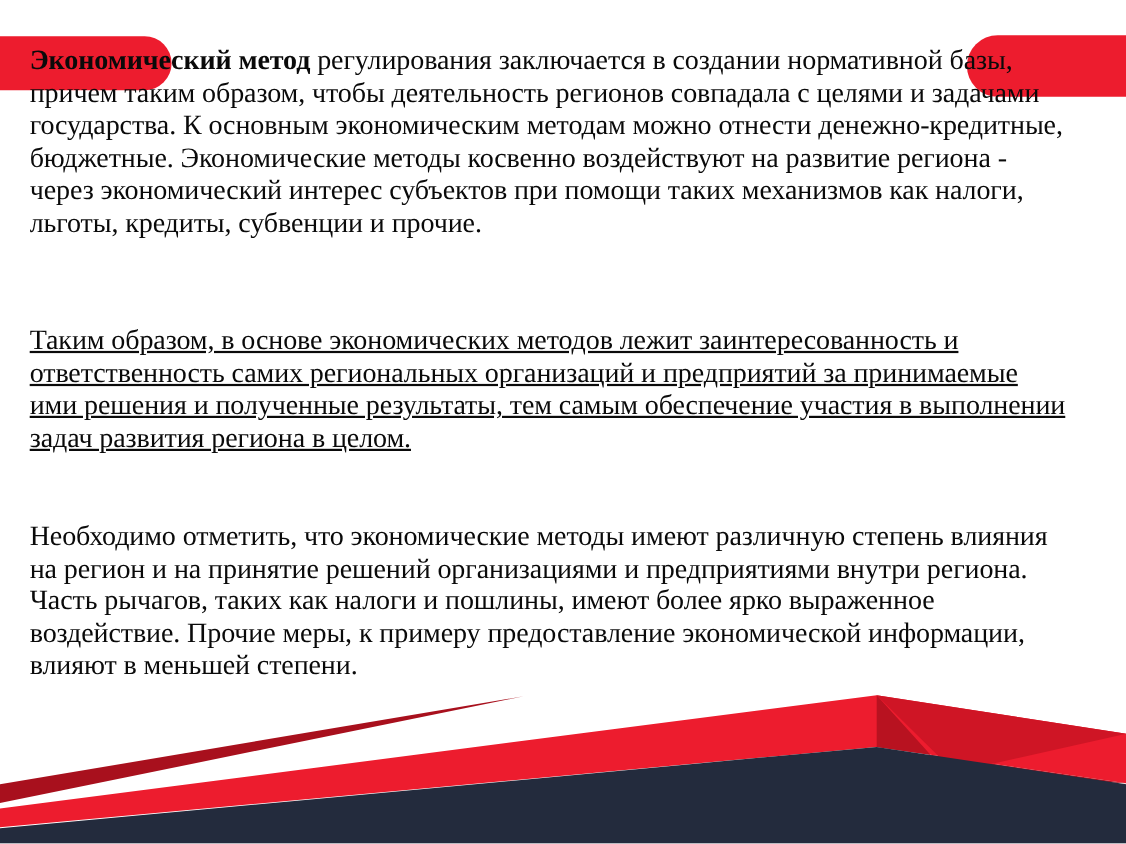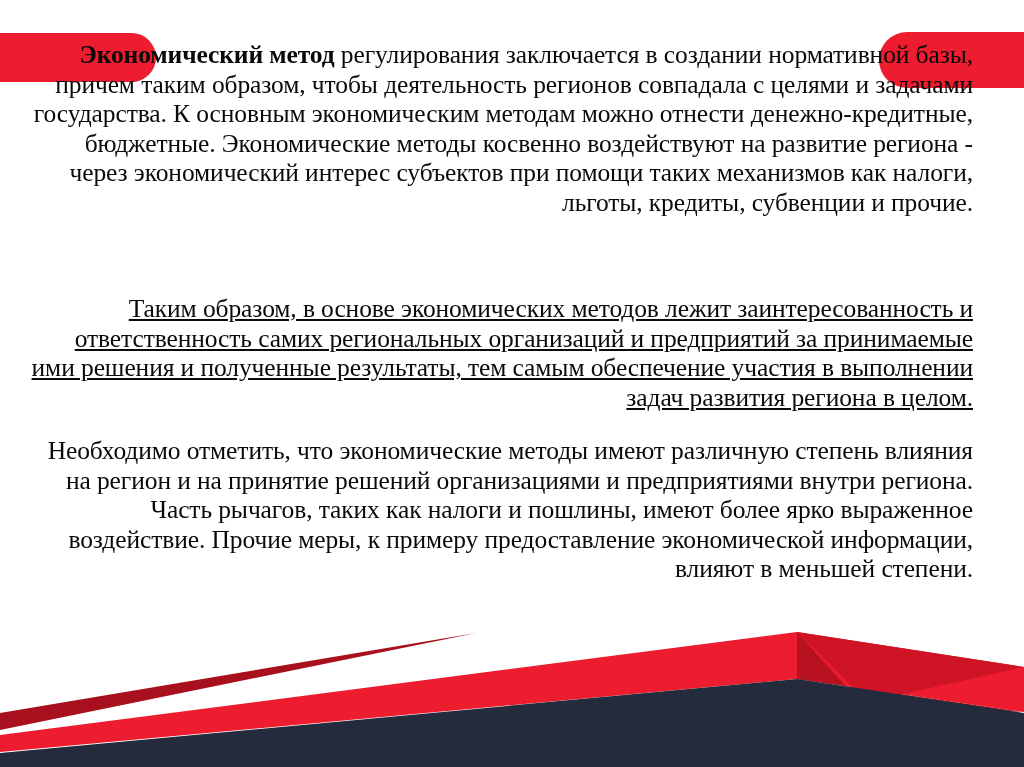--- a/index.html
+++ b/index.html
@@ -48,27 +48,27 @@
     padding: 0;
   }
   .para {
     position: absolute;
     left: 27px;
     width: 946px;
     color: #0a0a0a;
     font-size: 25.5px;
     line-height: 29.6px;
     letter-spacing: -0.1px;
-    text-align: right;
+    text-align: left;
     white-space: pre-line;
     margin: 0;
   }
   #para-1 { top: 40px; }
   #para-2 { top: 294px; text-decoration: underline; }
-  #para-3 { top: 436px; }
+  #para-3 { top: 472px; }
   .para .lead {
     font-weight: bold;
   }
   .para .body-run {
     font-weight: normal;
   }
 
   
   #bottom-art {
     position: absolute;

